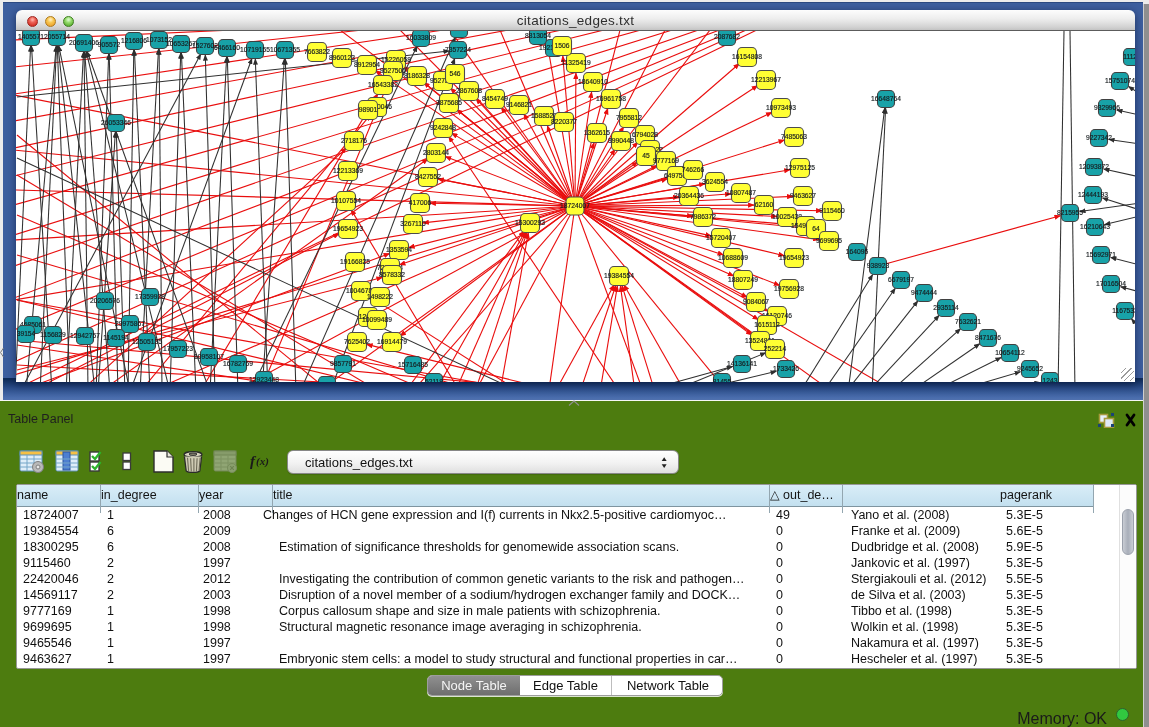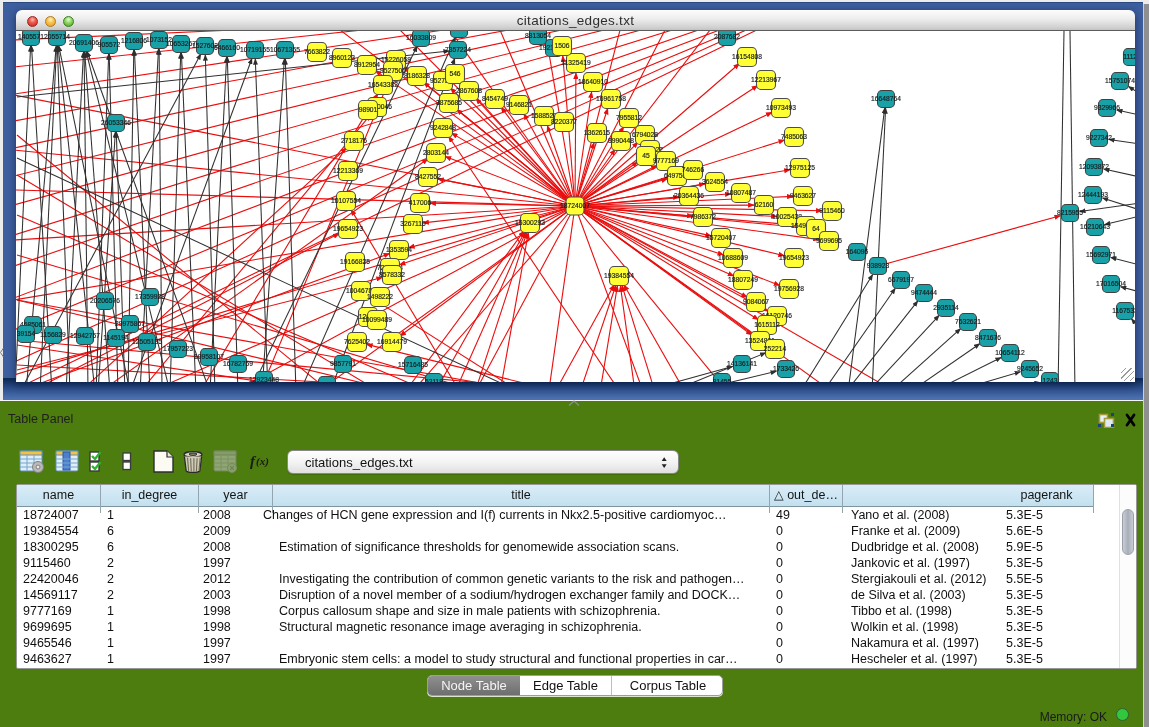--- a/index.html
+++ b/index.html
@@ -20,35 +20,35 @@
  repeating-linear-gradient(135deg,transparent 0 3px,#9a9a9a 3px 4px)}
 
 #tpanel{left:0;top:400px;width:1143px;height:327px;background:#4d7c0f;border-top:1px solid #f6f6f6}
 #tptitle{left:8px;top:11px;font-size:12.5px;color:#1f1f1f}
 #dropdown{left:287px;top:49px;width:392px;height:24px;border:1px solid #878787;border-radius:6px;background:linear-gradient(#ffffff,#f2f2f2 55%,#dfdfdf);box-shadow:0 1px 1px rgba(0,0,0,.15)}
 #ddtext{position:absolute;left:17px;top:4px;font-size:13px;color:#111}
 #ddarr{position:absolute;right:11px;top:5px;font-size:6.5px;color:#222;line-height:6.5px;text-align:center;transform:scaleX(1.3)}
 
 #tblbox{left:16px;top:83px;width:1121px;height:185px;background:#fff;border:1px solid #979797;border-radius:2px;overflow:hidden}
 #thead{position:absolute;left:0;top:0;width:1077px;height:22px;background:linear-gradient(#d9edf8,#c3e0ef);border-bottom:1px solid #7e949f}
-.th{position:absolute;top:0;height:28px;font-size:12.5px;color:#141414;text-align:center;line-height:21px;border-right:1px solid #93a6b0}
+.th{position:absolute;top:0;height:28px;font-size:12.5px;color:#141414;text-align:left;line-height:21px;border-right:1px solid #93a6b0}
 #rows{position:absolute;left:0;top:22px;width:1102px;font-size:12.5px;color:#101010;background:repeating-linear-gradient(#fff 0 15px,#e7e7e7 15px 16px)}
 .tr{position:absolute;height:16px;line-height:16px;white-space:nowrap}
 .td{position:absolute;overflow:hidden}
 
 #sbar{position:absolute;right:0;top:0;width:17px;height:183px;background:#fcfcfc;border-left:1px solid #e0e0e0}
 #sthumb{position:absolute;left:2px;top:24px;width:12px;height:46px;border-radius:6px;background:linear-gradient(90deg,#c9cdd4,#a8aeb9 50%,#c9cdd4);border:1px solid #9aa0ab}
 
 #tabs{left:427px;top:274px;height:21px;border:1px solid #9d9d9d;border-radius:5px;background:#fff;box-shadow:0 1px 0 rgba(255,255,255,.8)}
 .tab{position:absolute;top:0;height:19px;font-size:13px;line-height:19px;text-align:center;color:#111}
 #tab1{left:0;width:92px;background:linear-gradient(#909090,#6e6e6e);color:#f5f5f5;border-radius:4px 0 0 4px}
 #tab2{left:92px;width:91px}
 #tab3{left:183px;width:113px;border-left:1px solid #bdbdbd}
 
-#mem{right:36px;top:309px;font-size:12px;color:#1a1a1a}
+#mem{right:36px;top:309px;font-size:16px;color:#1a1a1a}
 #memdot{right:14px;top:307px;width:13px;height:13px;border-radius:50%;background:#31c840;border:1.5px solid #2d642d}
 
 #rstrip{left:1143px;top:4px;width:6px;height:723px;background:#8f8f8f;border-left:1px solid #cfcfcf}
 
 #gsvg text{font-family:"Liberation Sans",sans-serif;stroke:#1c2325;stroke-width:.16px}
 #gsvg line.r{stroke:#e90d0d;stroke-width:1.1}
 #gsvg line.b{stroke:#303030;stroke-width:1.05}
 #gsvg rect.nt{fill:#18a2a8;stroke:#404040;stroke-width:1.1}
 #gsvg rect.ny{fill:#ffff33;stroke:#4c4c4c;stroke-width:1.1}
 </style></head>
@@ -700,21 +700,21 @@
             <span class="td" style="left:989px;width:88px">5.3E‑5</span>
           </div>
         </div>
     <div id="sbar">
           <div id="sthumb"></div>
         </div>
   </div>
   <div class="abs" id="tabs" style="width:296px">
     <div class="tab" id="tab1">Node Table</div>
     <div class="tab" id="tab2">Edge Table</div>
-    <div class="tab" id="tab3">Corpus Table</div>
+    <div class="tab" id="tab3">Network Table</div>
   </div>
   <div class="abs" id="mem">Memory: OK</div>
   <div class="abs" id="memdot"></div>
 </div>
 <div class="abs" id="rstrip"></div>
 <svg class="abs" style="left:0;top:348px" width="4" height="9" viewBox="0 0 4 9">
       <path d="M3.5 0L0.5 4.5L3.5 9" fill="none" stroke="#7a7a7a" stroke-width="1"></path>
     </svg>
 <svg class="abs" style="left:568px;top:400px" width="12" height="6" viewBox="0 0 12 6">
       <path d="M1 5.5L6 1L11 5.5" fill="none" stroke="#8f8f8f" stroke-width="1.2"></path>

